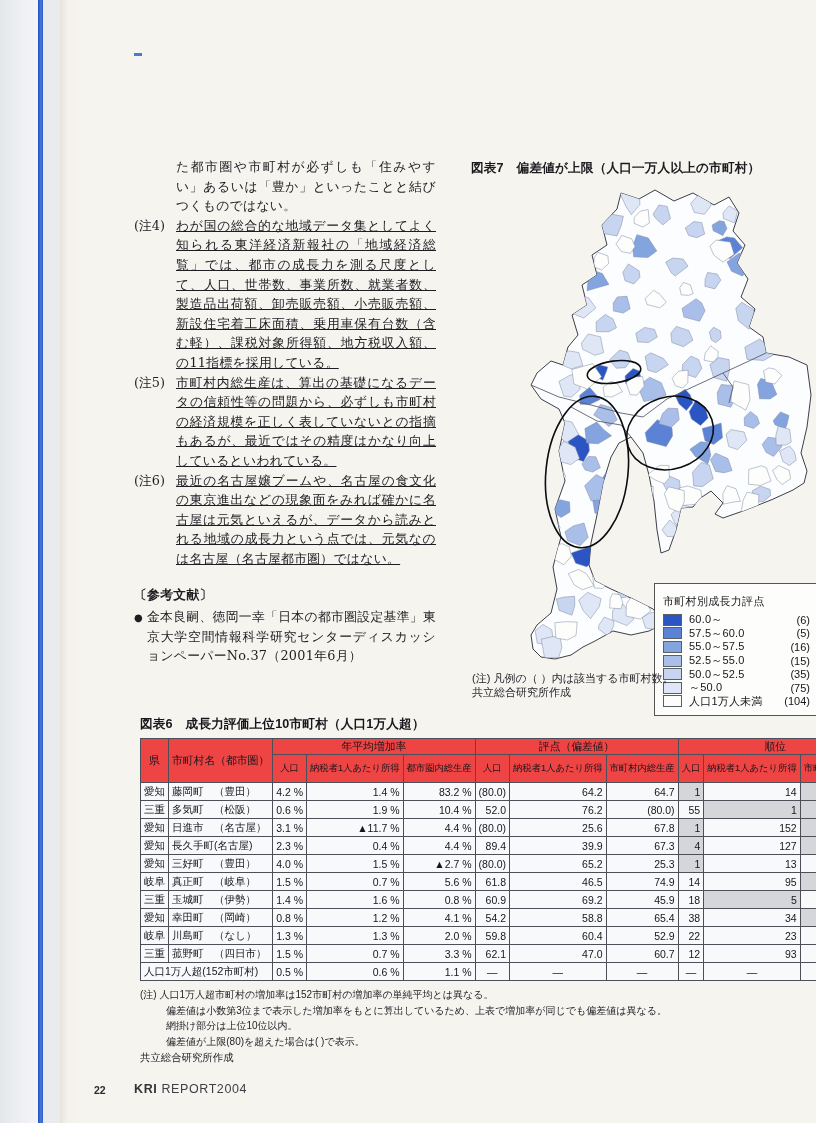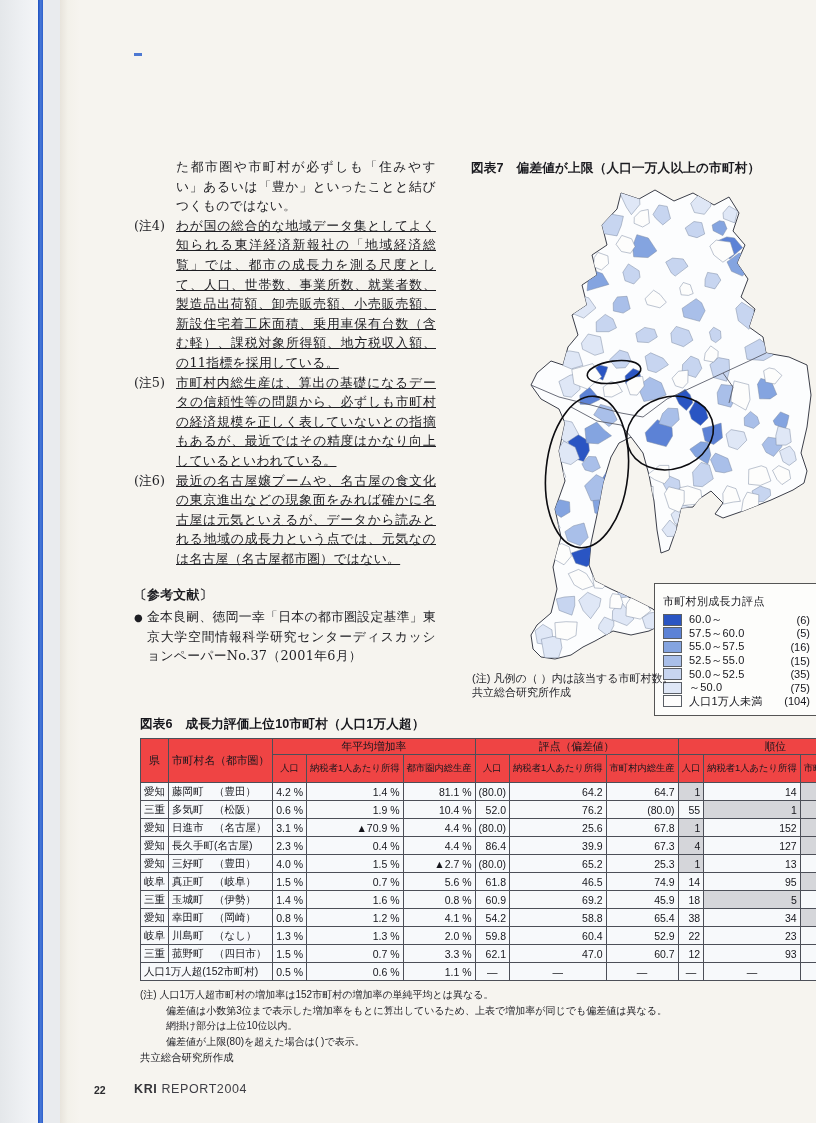--- a/index.html
+++ b/index.html
@@ -317,21 +317,21 @@
             <th class="sub">納税者1人あたり所得</th>
             <th class="sub">市町村内総生産</th>
           </tr>
         </thead>
       <tbody id="rank-tbody">
           <tr>
             <td class="c">愛知</td>
             <td class="l">藤岡町　（豊田）</td>
             <td class="r">4.2 %</td>
             <td class="r">1.4 %</td>
-            <td class="r">81.1 %</td>
+            <td class="r">83.2 %</td>
             <td class="r">(80.0)</td>
             <td class="r">64.2</td>
             <td class="r">64.7</td>
             <td class="rr shaded">1</td>
             <td class="rr">14</td>
             <td class="rr shaded">10</td>
           </tr>
           <tr>
             <td class="c">三重</td>
             <td class="l">多気町　（松阪）</td>
@@ -342,36 +342,36 @@
             <td class="r">76.2</td>
             <td class="r">(80.0)</td>
             <td class="rr">55</td>
             <td class="rr shaded">1</td>
             <td class="rr shaded">1</td>
           </tr>
           <tr>
             <td class="c">愛知</td>
             <td class="l">日進市　（名古屋）</td>
             <td class="r">3.1 %</td>
-            <td class="r">▲70.9 %</td>
+            <td class="r">▲11.7 %</td>
             <td class="r">4.4 %</td>
             <td class="r">(80.0)</td>
             <td class="r">25.6</td>
             <td class="r">67.8</td>
             <td class="rr shaded">1</td>
             <td class="rr">152</td>
             <td class="rr shaded">6</td>
           </tr>
           <tr>
             <td class="c">愛知</td>
             <td class="l">長久手町(名古屋)</td>
             <td class="r">2.3 %</td>
             <td class="r">0.4 %</td>
             <td class="r">4.4 %</td>
-            <td class="r">86.4</td>
+            <td class="r">89.4</td>
             <td class="r">39.9</td>
             <td class="r">67.3</td>
             <td class="rr shaded">4</td>
             <td class="rr">127</td>
             <td class="rr shaded">7</td>
           </tr>
           <tr>
             <td class="c">愛知</td>
             <td class="l">三好町　（豊田）</td>
             <td class="r">4.0 %</td>

